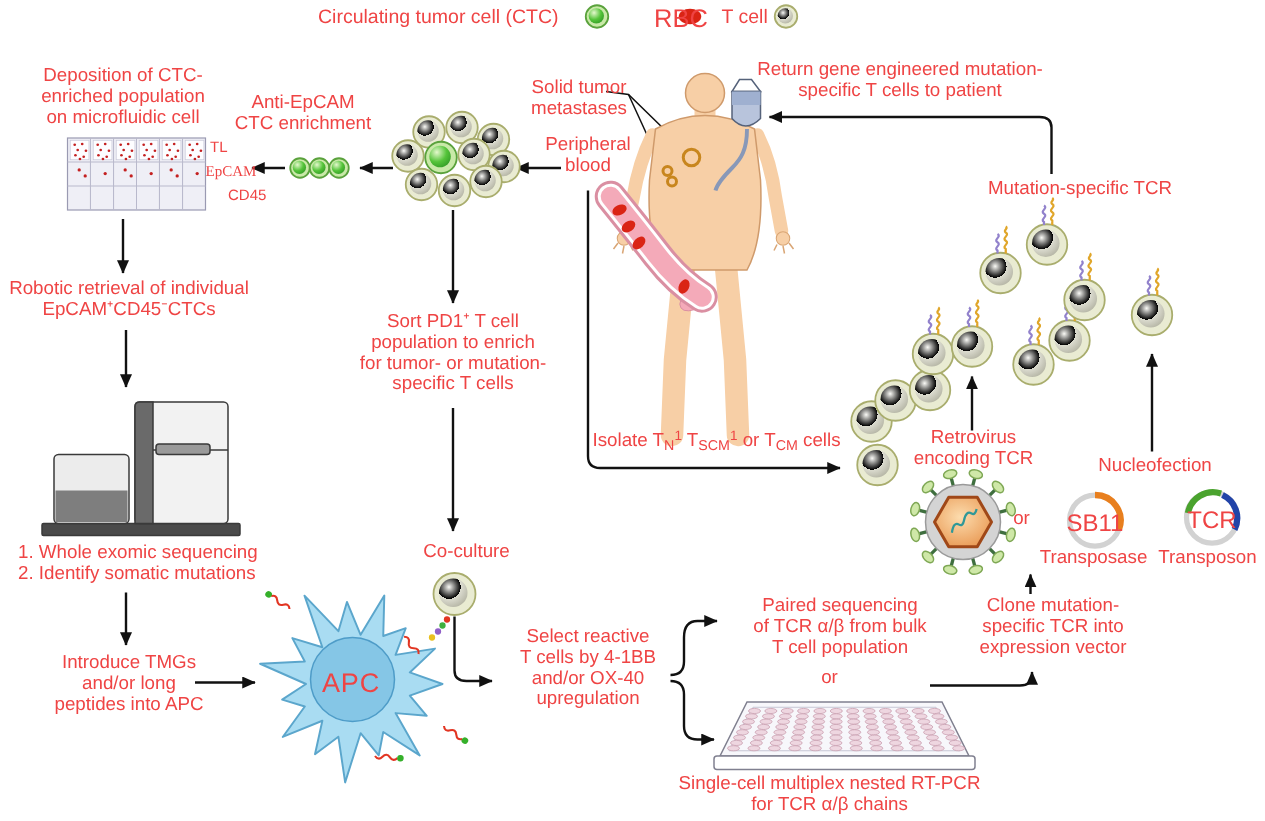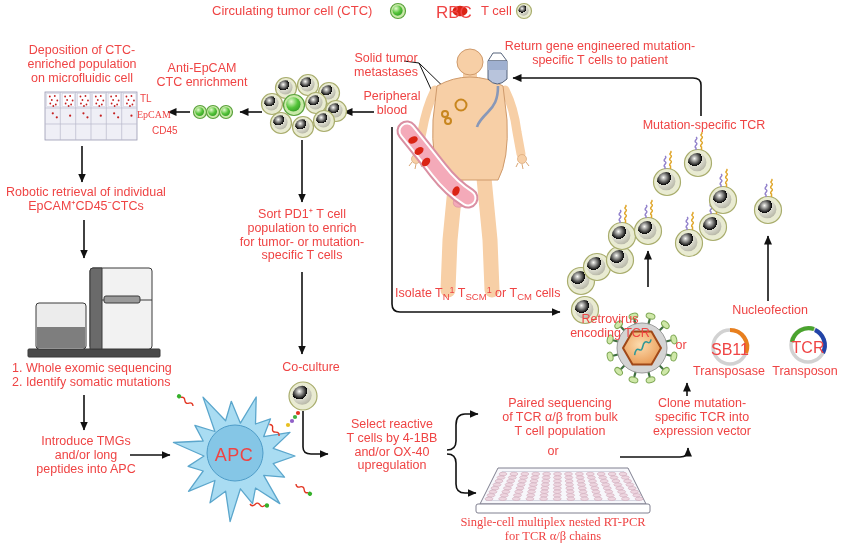--- a/index.html
+++ b/index.html
@@ -533,33 +533,33 @@
 <div class="lb apc-t" style="left:234px;top:446px;">APC</div>
 <div class="lb" style="left:392px;top:418px;">Select reactive
 T cells by 4-1BB
 and/or OX-40
 upregulation</div>
 
 <div class="lb la" style="left:395px;top:286px;"><span>Isolate T</span><span class="sub">N</span><span class="sup">1</span><span> T</span><span class="sub">SCM</span><span class="sup">1</span><span> or T</span><span class="sub">CM</span><span> cells</span></div>
 
 <div class="lb" style="left:600px;top:40px;">Return gene engineered mutation-
 specific T cells to patient</div>
-<div class="lb" style="left:704px;top:119px;">Mutation-specific TCR</div>
-<div class="lb" style="left:610px;top:285px;margin-top:28px;">Retrovirus
+<div class="lb" style="left:720px;top:119px;">Mutation-specific TCR</div>
+<div class="lb" style="left:649px;top:285px;">Retrovirus
 encoding TCR</div>
 <div class="lb" style="left:681px;top:339px;">or</div>
 <div class="lb" style="left:770px;top:304px;">Nucleofection</div>
 <div class="lb pl" style="left:730px;top:341px;">SB11</div>
 <div class="lb" style="left:729px;top:365px;">Transposase</div>
 <div class="lb pl" style="left:808px;top:339px;">TCR</div>
 <div class="lb" style="left:805px;top:365px;">Transposon</div>
 <div class="lb" style="left:560px;top:397px;">Paired sequencing
 of TCR α/β from bulk
 T cell population</div>
 
 <div class="lb" style="left:702px;top:397px;">Clone mutation-
 specific TCR into
 expression vector</div>
 <div class="lb" style="left:553px;top:445px;">or</div>
-<div class="lb" style="left:553px;top:516px;font-family:Liberation Serif, serif;">Single-cell multiplex nested RT-PCR
+<div class="lb" style="left:553px;top:516px;">Single-cell multiplex nested RT-PCR
 for TCR α/β chains</div>
 
 </div>
 
 </body></html>

